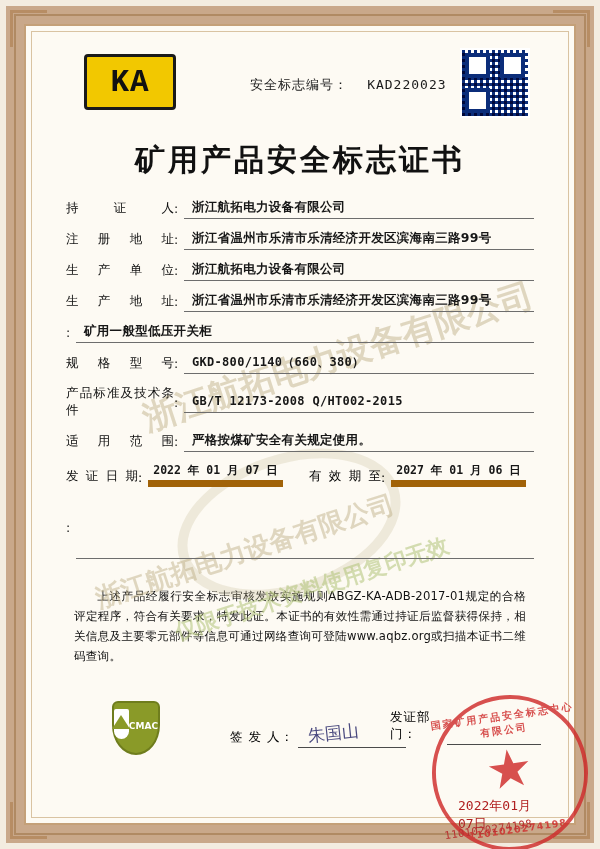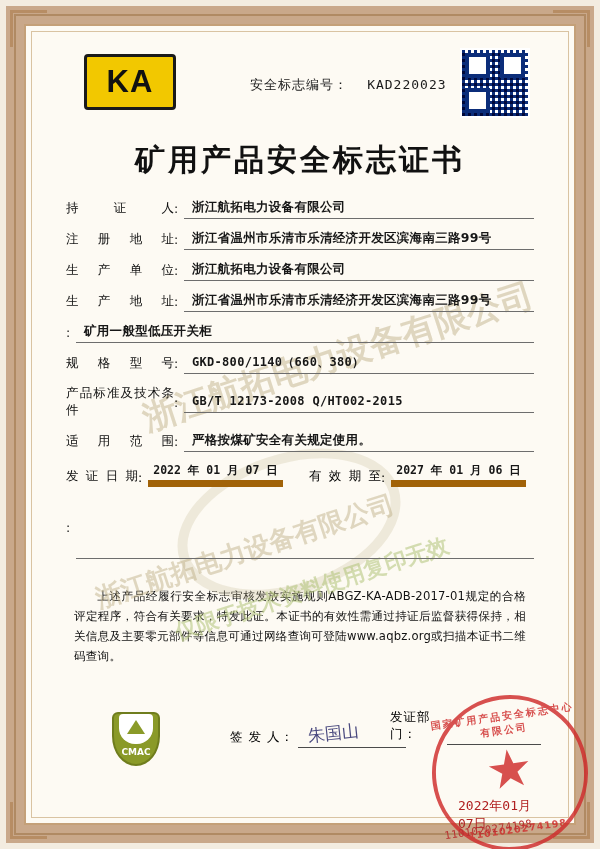--- a/index.html
+++ b/index.html
@@ -123,21 +123,21 @@
     background: #f2c800;
     border: 3px solid #1a1a1a;
     border-radius: 4px;
     display: flex;
     align-items: center;
     justify-content: center;
     font-size: 31px;
     font-weight: bold;
     color: #111;
     letter-spacing: 1px;
-    font-family: Liberation Sans, sans-serif;
+    font-family: Liberation Mono, monospace;
   }
   .cert-no {
     position: absolute;
     left: 190px; top: 30px;
     font-size: 13px;
     color: #1a1a1a;
     letter-spacing: 1px;
   }
   .cert-no .label { margin-right: 14px; }
   .cert-no .value { font-family: "DejaVu Sans Mono", "Liberation Mono", monospace; }
@@ -270,29 +270,28 @@
     position: absolute;
     left: 52px; top: 8px;
     width: 48px; height: 54px;
   }
   .cmac-shield {
     width: 48px; height: 54px;
     background: #8a9a28;
     border-radius: 6px 6px 24px 24px / 6px 6px 30px 30px;
     border: 2px solid #6f7d1d;
     display: flex;
-    flex-direction: column;
+    flex-direction: row;
     align-items: center;
-    justify-content: flex-start;
+    justify-content: flex-end;
     padding-bottom: 4px;
     box-sizing: border-box;
     color: #fff;
     font-size: 9px;
     font-weight: bold;
-    margin-top: 11px;
   }
   .cmac-inner {
     width: 34px; height: 30px;
     background: #fff;
     border-radius: 4px 4px 16px 16px;
     margin-bottom: 3px;
     position: relative;
   }
   .cmac-inner::after {
     content: "";

